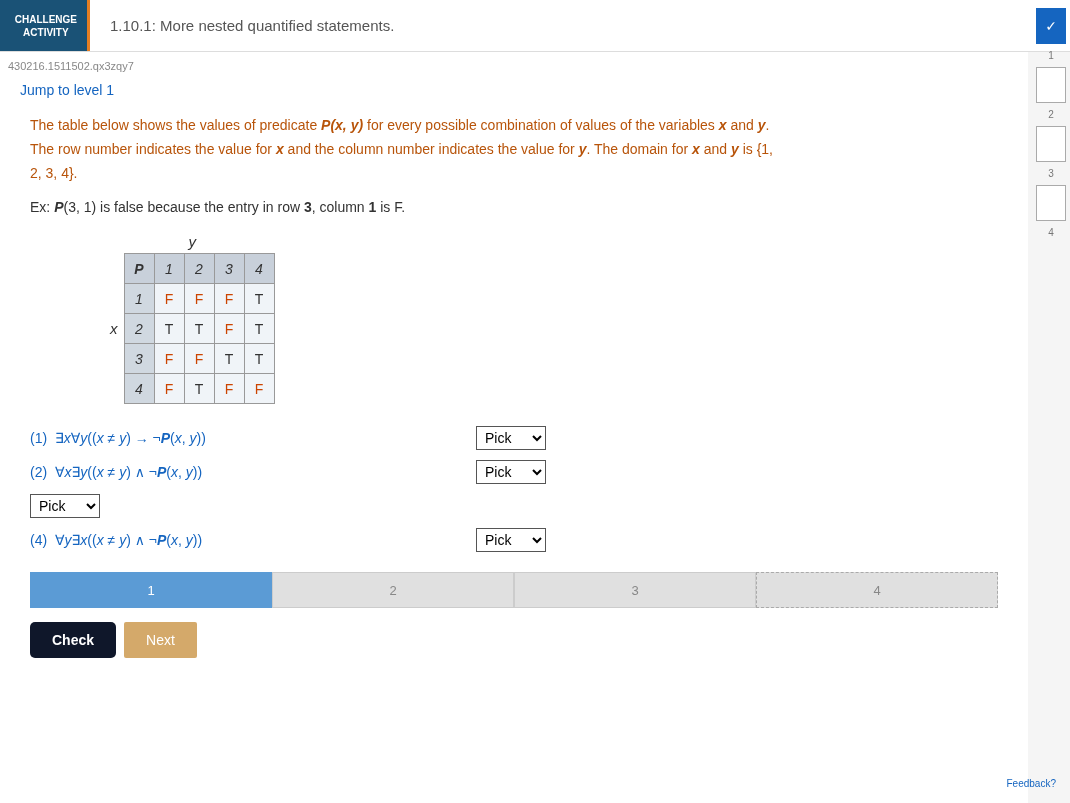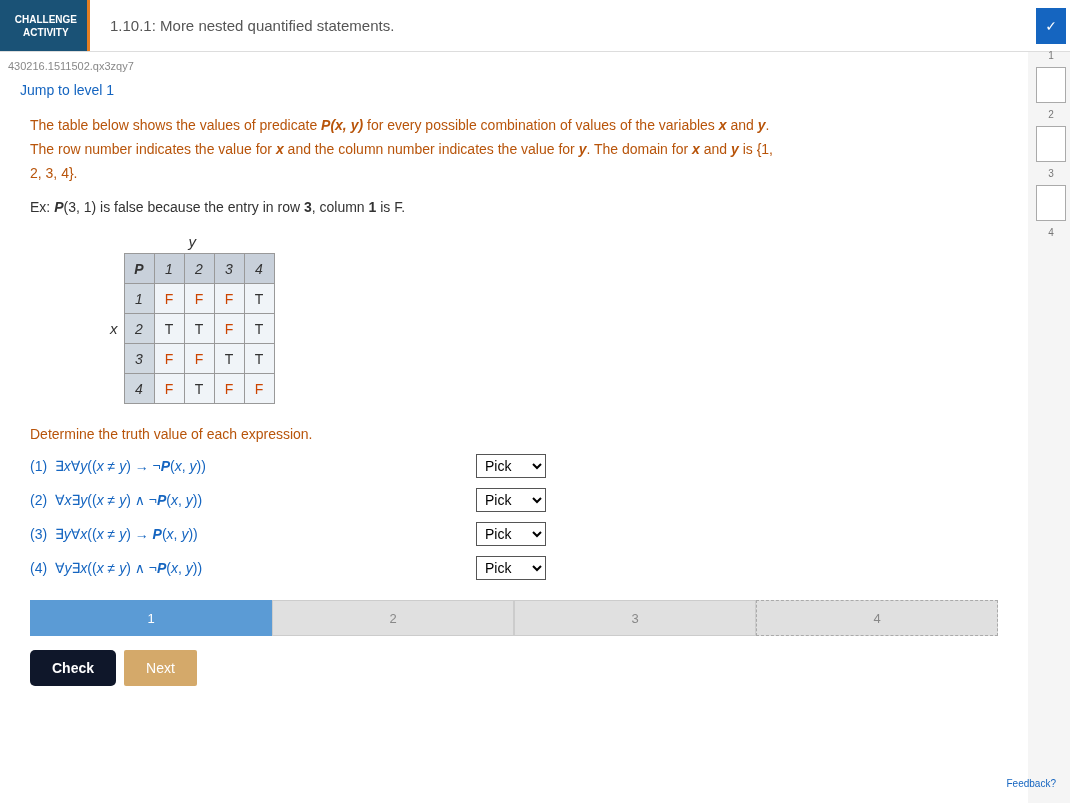--- a/index.html
+++ b/index.html
@@ -341,21 +341,20 @@
                 <td class="val-T">T</td>
                 <td class="val-F">F</td>
                 <td class="val-F">F</td>
               </tr>
             </tbody>
           </table>
         </div>
       </div>
     </div>
 
-    <div class="expressions-title">Determine the truth value of each expression.</div>
 
     <div class="expression-row">
       <div class="expression-label">
         <span class="num">(1)</span>
         &nbsp;∃<span class="math">x</span>∀<span class="math">y</span>((<span class="math">x</span> ≠ <span class="math">y</span>) → ¬<span class="math-bold">P</span>(<span class="math">x</span>, <span class="math">y</span>))
       </div>
       <select class="pick-select">
         <option>Pick</option>
         <option>True</option>
         <option>False</option>
@@ -368,24 +367,20 @@
         &nbsp;∀<span class="math">x</span>∃<span class="math">y</span>((<span class="math">x</span> ≠ <span class="math">y</span>) ∧ ¬<span class="math-bold">P</span>(<span class="math">x</span>, <span class="math">y</span>))
       </div>
       <select class="pick-select">
         <option>Pick</option>
         <option>True</option>
         <option>False</option>
       </select>
     </div>
 
     <div class="expression-row">
-      <div class="expression-label">
-        <span class="num">(3)</span>
-        &nbsp;∃<span class="math">y</span>∀<span class="math">x</span>((<span class="math">x</span> ≠ <span class="math">y</span>) → <span class="math-bold">P</span>(<span class="math">x</span>, <span class="math">y</span>))
-      </div>
       <select class="pick-select">
         <option>Pick</option>
         <option>True</option>
         <option>False</option>
       </select>
     </div>
 
     <div class="expression-row">
       <div class="expression-label">
         <span class="num">(4)</span>

